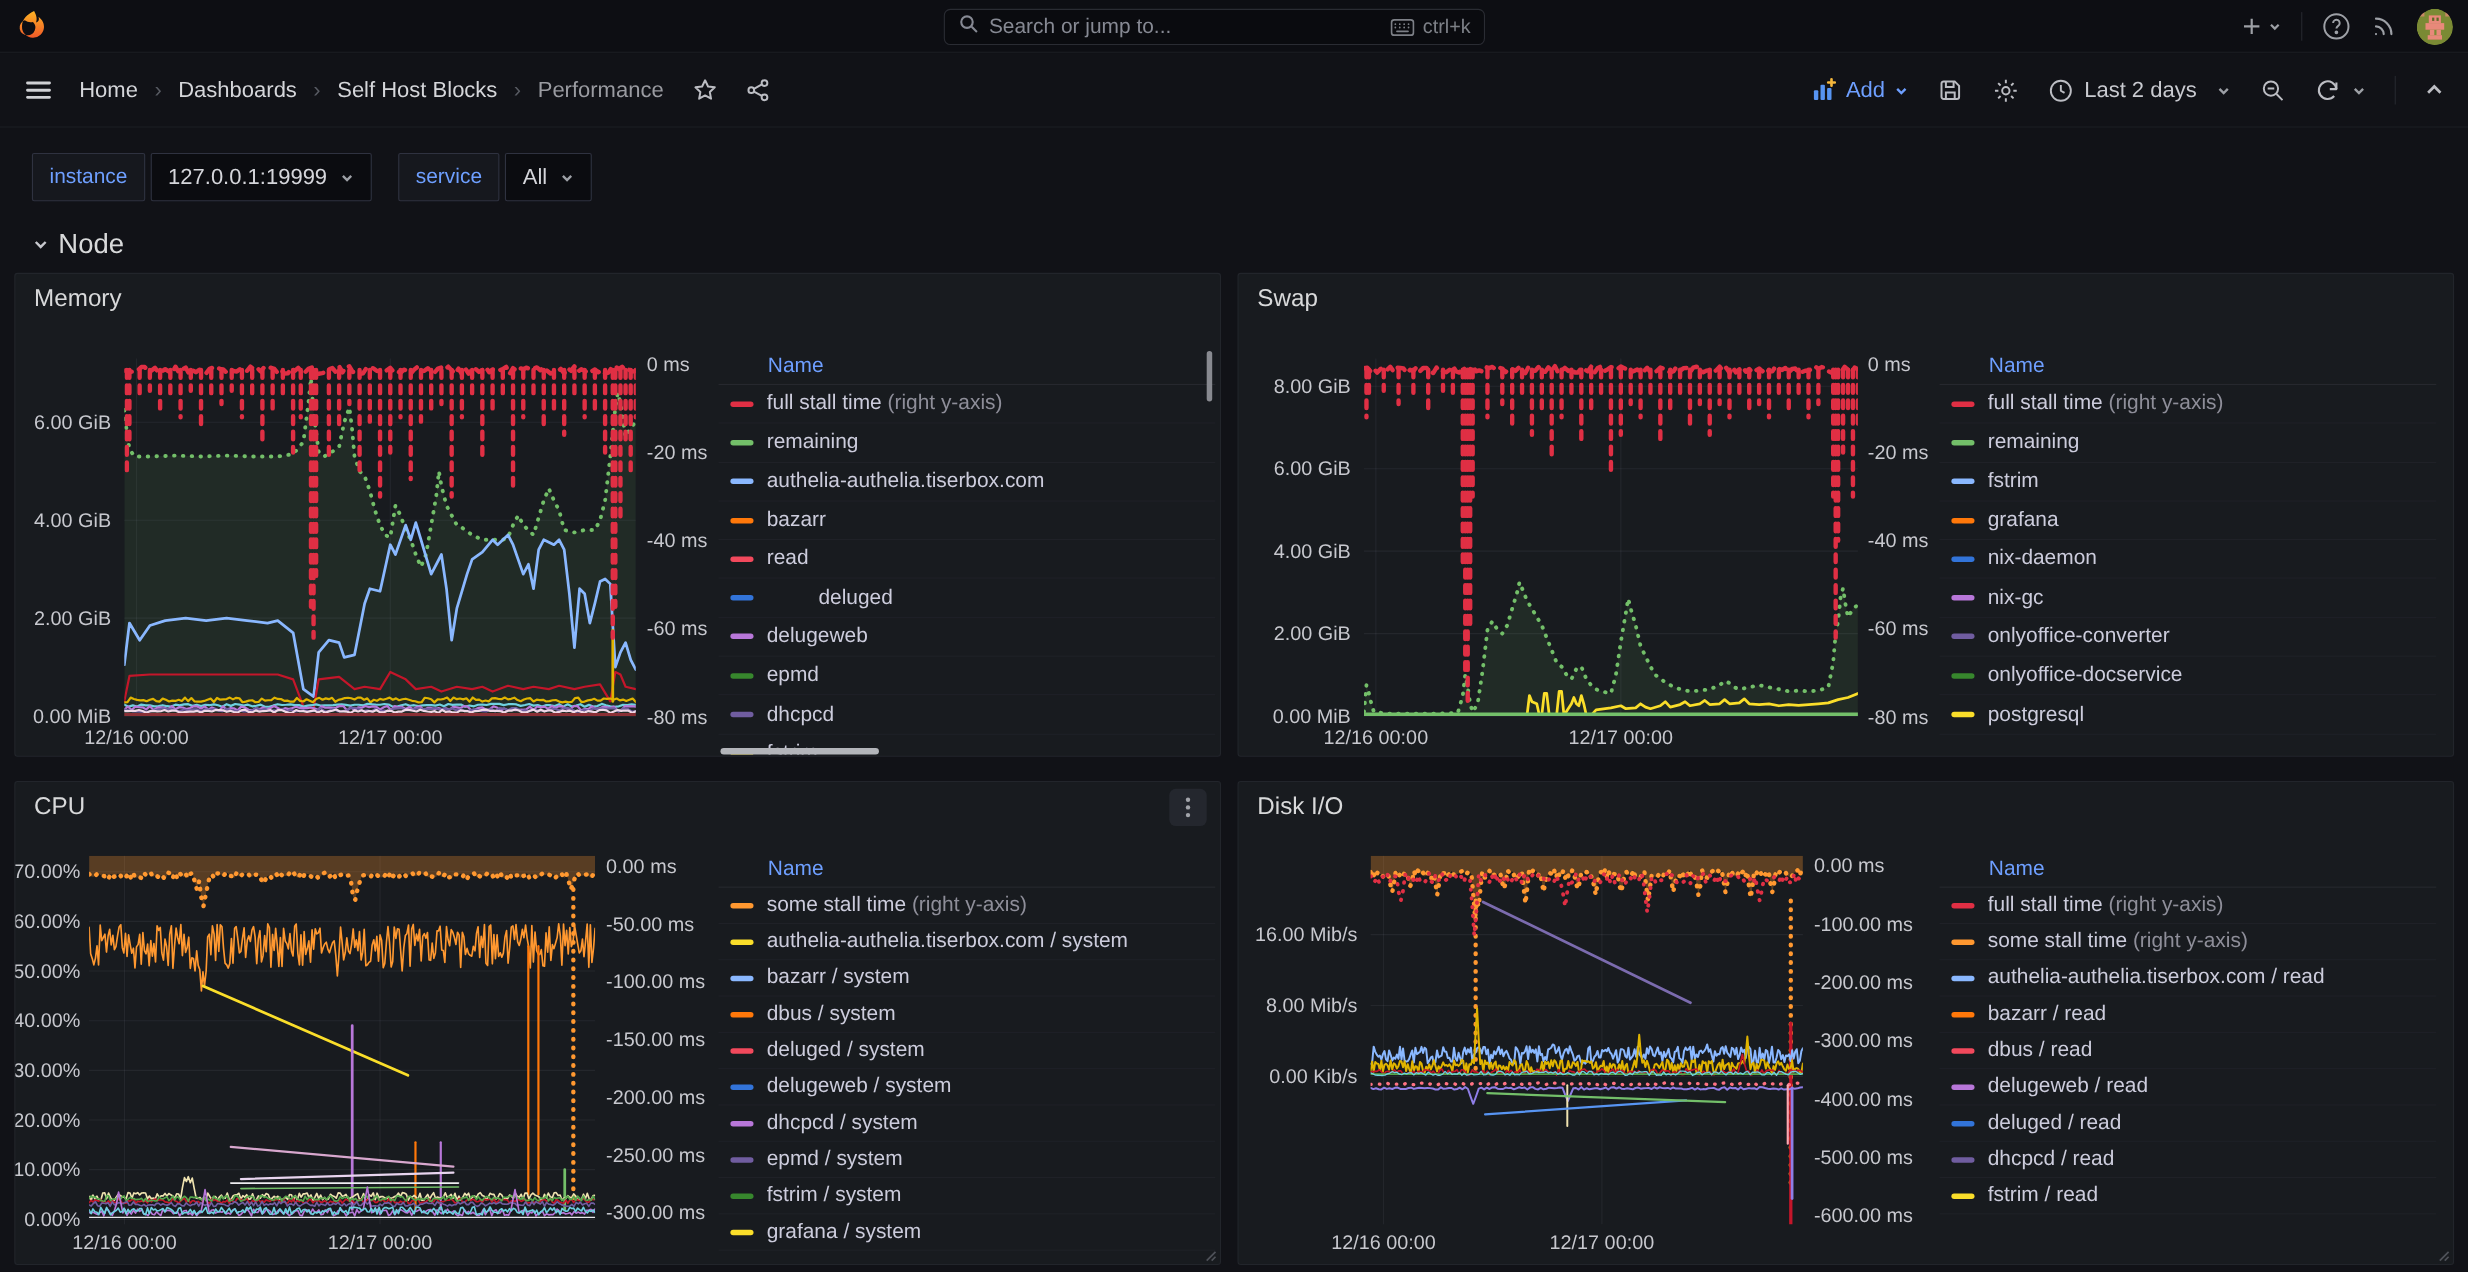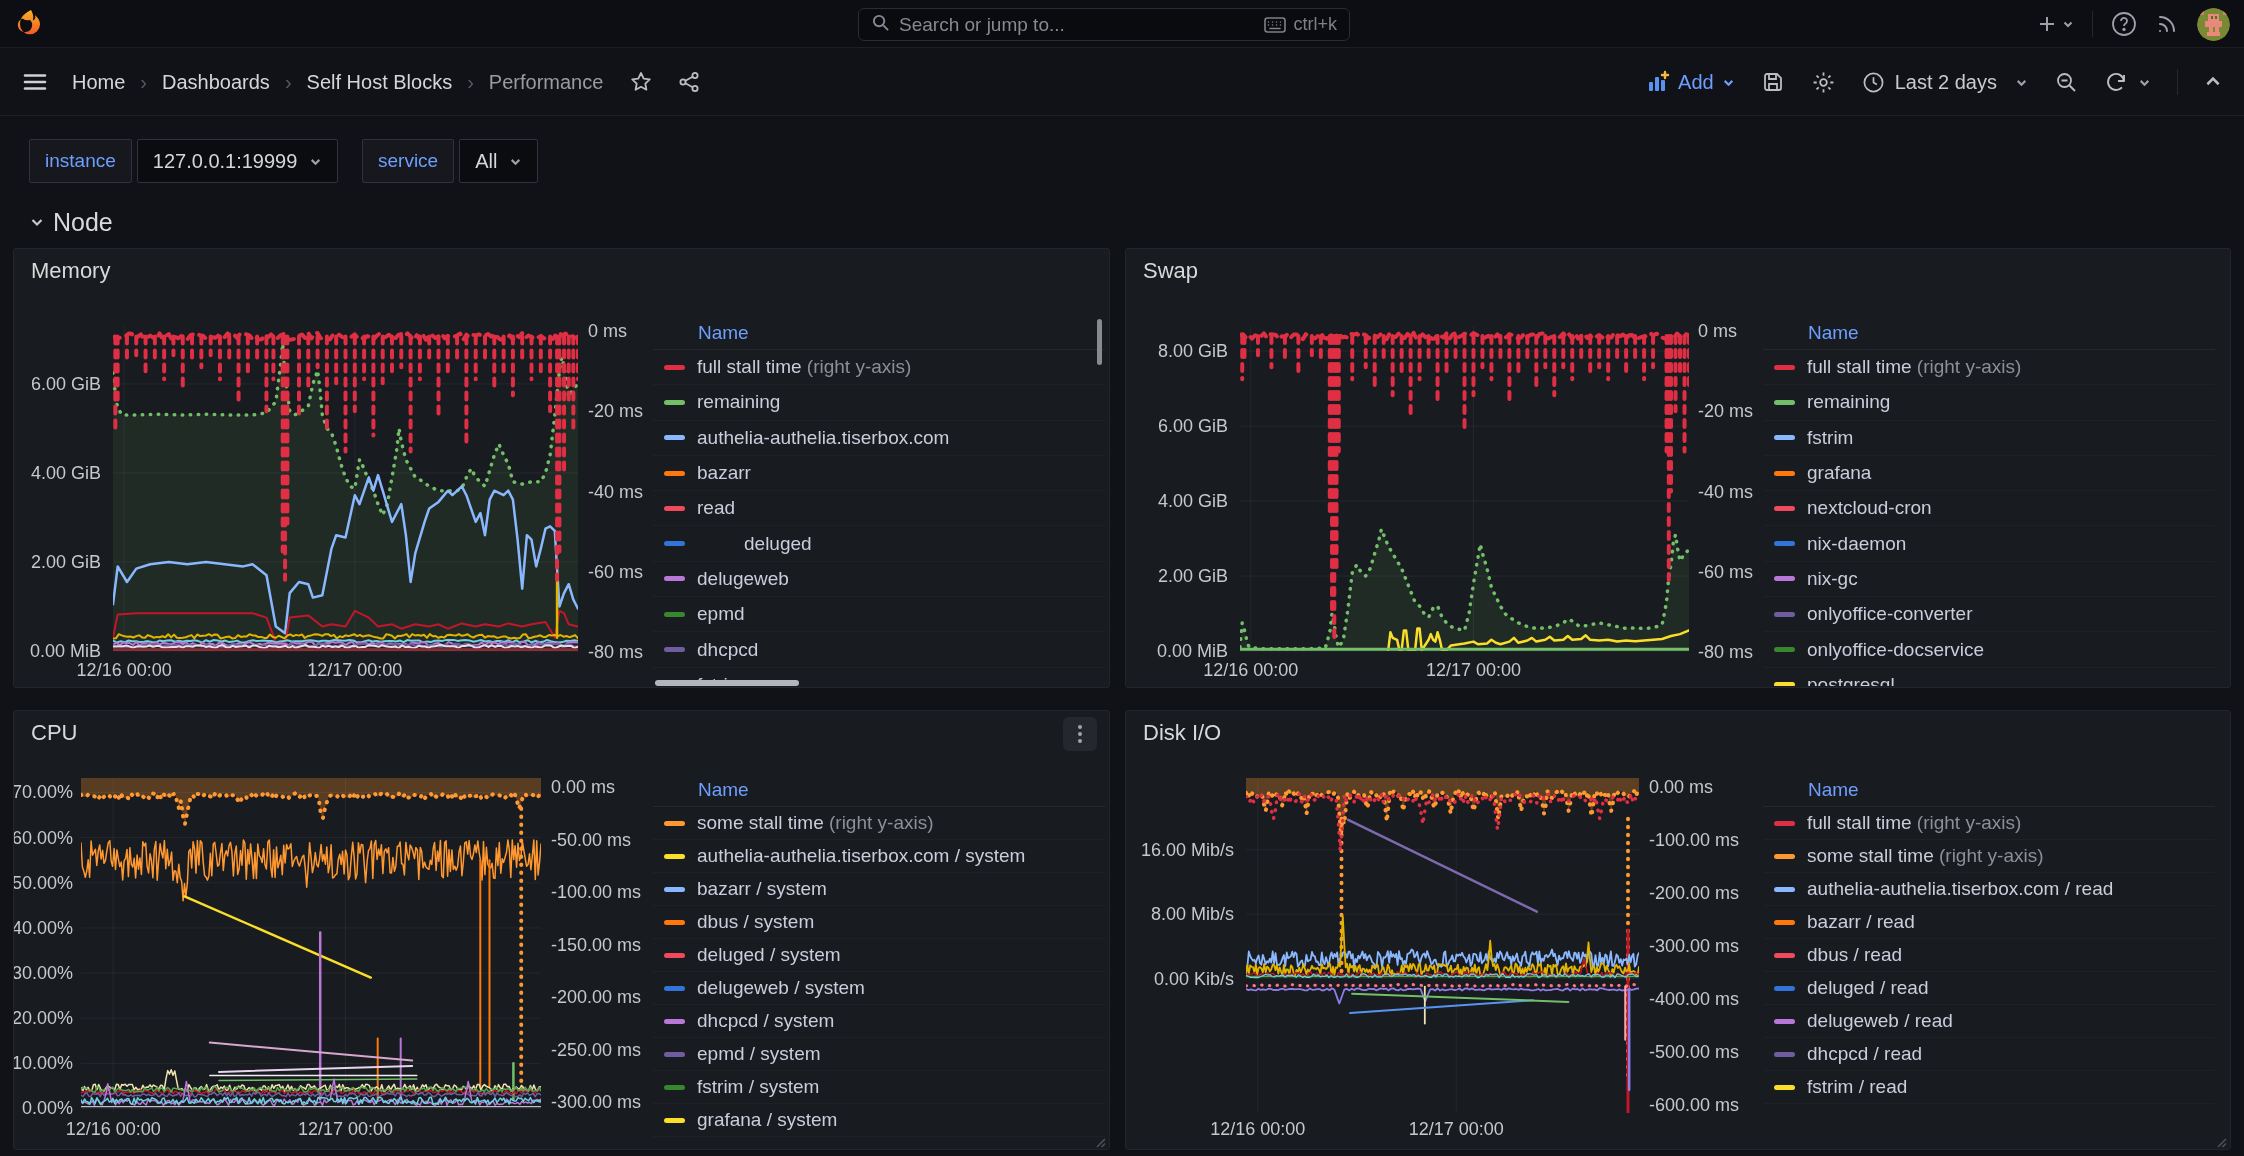--- a/index.html
+++ b/index.html
@@ -484,24 +484,20 @@
         </div>
         <div class="lg-row" style="height: 35.3px;">
           <span class="sw" style="background: rgb(138, 184, 255);"></span>
           <span class="lg-txt">fstrim</span>
         </div>
         <div class="lg-row" style="height: 35.3px;">
           <span class="sw" style="background: rgb(255, 120, 10);"></span>
           <span class="lg-txt">grafana</span>
         </div>
         <div class="lg-row" style="height: 35.3px;">
-          <span class="sw" style="background: rgb(242, 73, 92);"></span>
-          <span class="lg-txt">nextcloud-cron</span>
-        </div>
-        <div class="lg-row" style="height: 35.3px;">
           <span class="sw" style="background: rgb(50, 116, 217);"></span>
           <span class="lg-txt">nix-daemon</span>
         </div>
         <div class="lg-row" style="height: 35.3px;">
           <span class="sw" style="background: rgb(184, 119, 217);"></span>
           <span class="lg-txt">nix-gc</span>
         </div>
         <div class="lg-row" style="height: 35.3px;">
           <span class="sw" style="background: rgb(112, 93, 160);"></span>
           <span class="lg-txt">onlyoffice-converter</span>
@@ -689,26 +685,26 @@
         </div>
         <div class="lg-row" style="height: 33px;">
           <span class="sw" style="background: rgb(255, 120, 10);"></span>
           <span class="lg-txt">bazarr / read</span>
         </div>
         <div class="lg-row" style="height: 33px;">
           <span class="sw" style="background: rgb(242, 73, 92);"></span>
           <span class="lg-txt">dbus / read</span>
         </div>
         <div class="lg-row" style="height: 33px;">
+          <span class="sw" style="background: rgb(184, 119, 217);"></span>
+          <span class="lg-txt">delugeweb / read</span>
+        </div>
+        <div class="lg-row" style="height: 33px;">
           <span class="sw" style="background: rgb(50, 116, 217);"></span>
           <span class="lg-txt">deluged / read</span>
-        </div>
-        <div class="lg-row" style="height: 33px;">
-          <span class="sw" style="background: rgb(184, 119, 217);"></span>
-          <span class="lg-txt">delugeweb / read</span>
         </div>
         <div class="lg-row" style="height: 33px;">
           <span class="sw" style="background: rgb(112, 93, 160);"></span>
           <span class="lg-txt">dhcpcd / read</span>
         </div>
         <div class="lg-row" style="height: 33px;">
           <span class="sw" style="background: rgb(250, 222, 42);"></span>
           <span class="lg-txt">fstrim / read</span>
         </div>
       </div>

